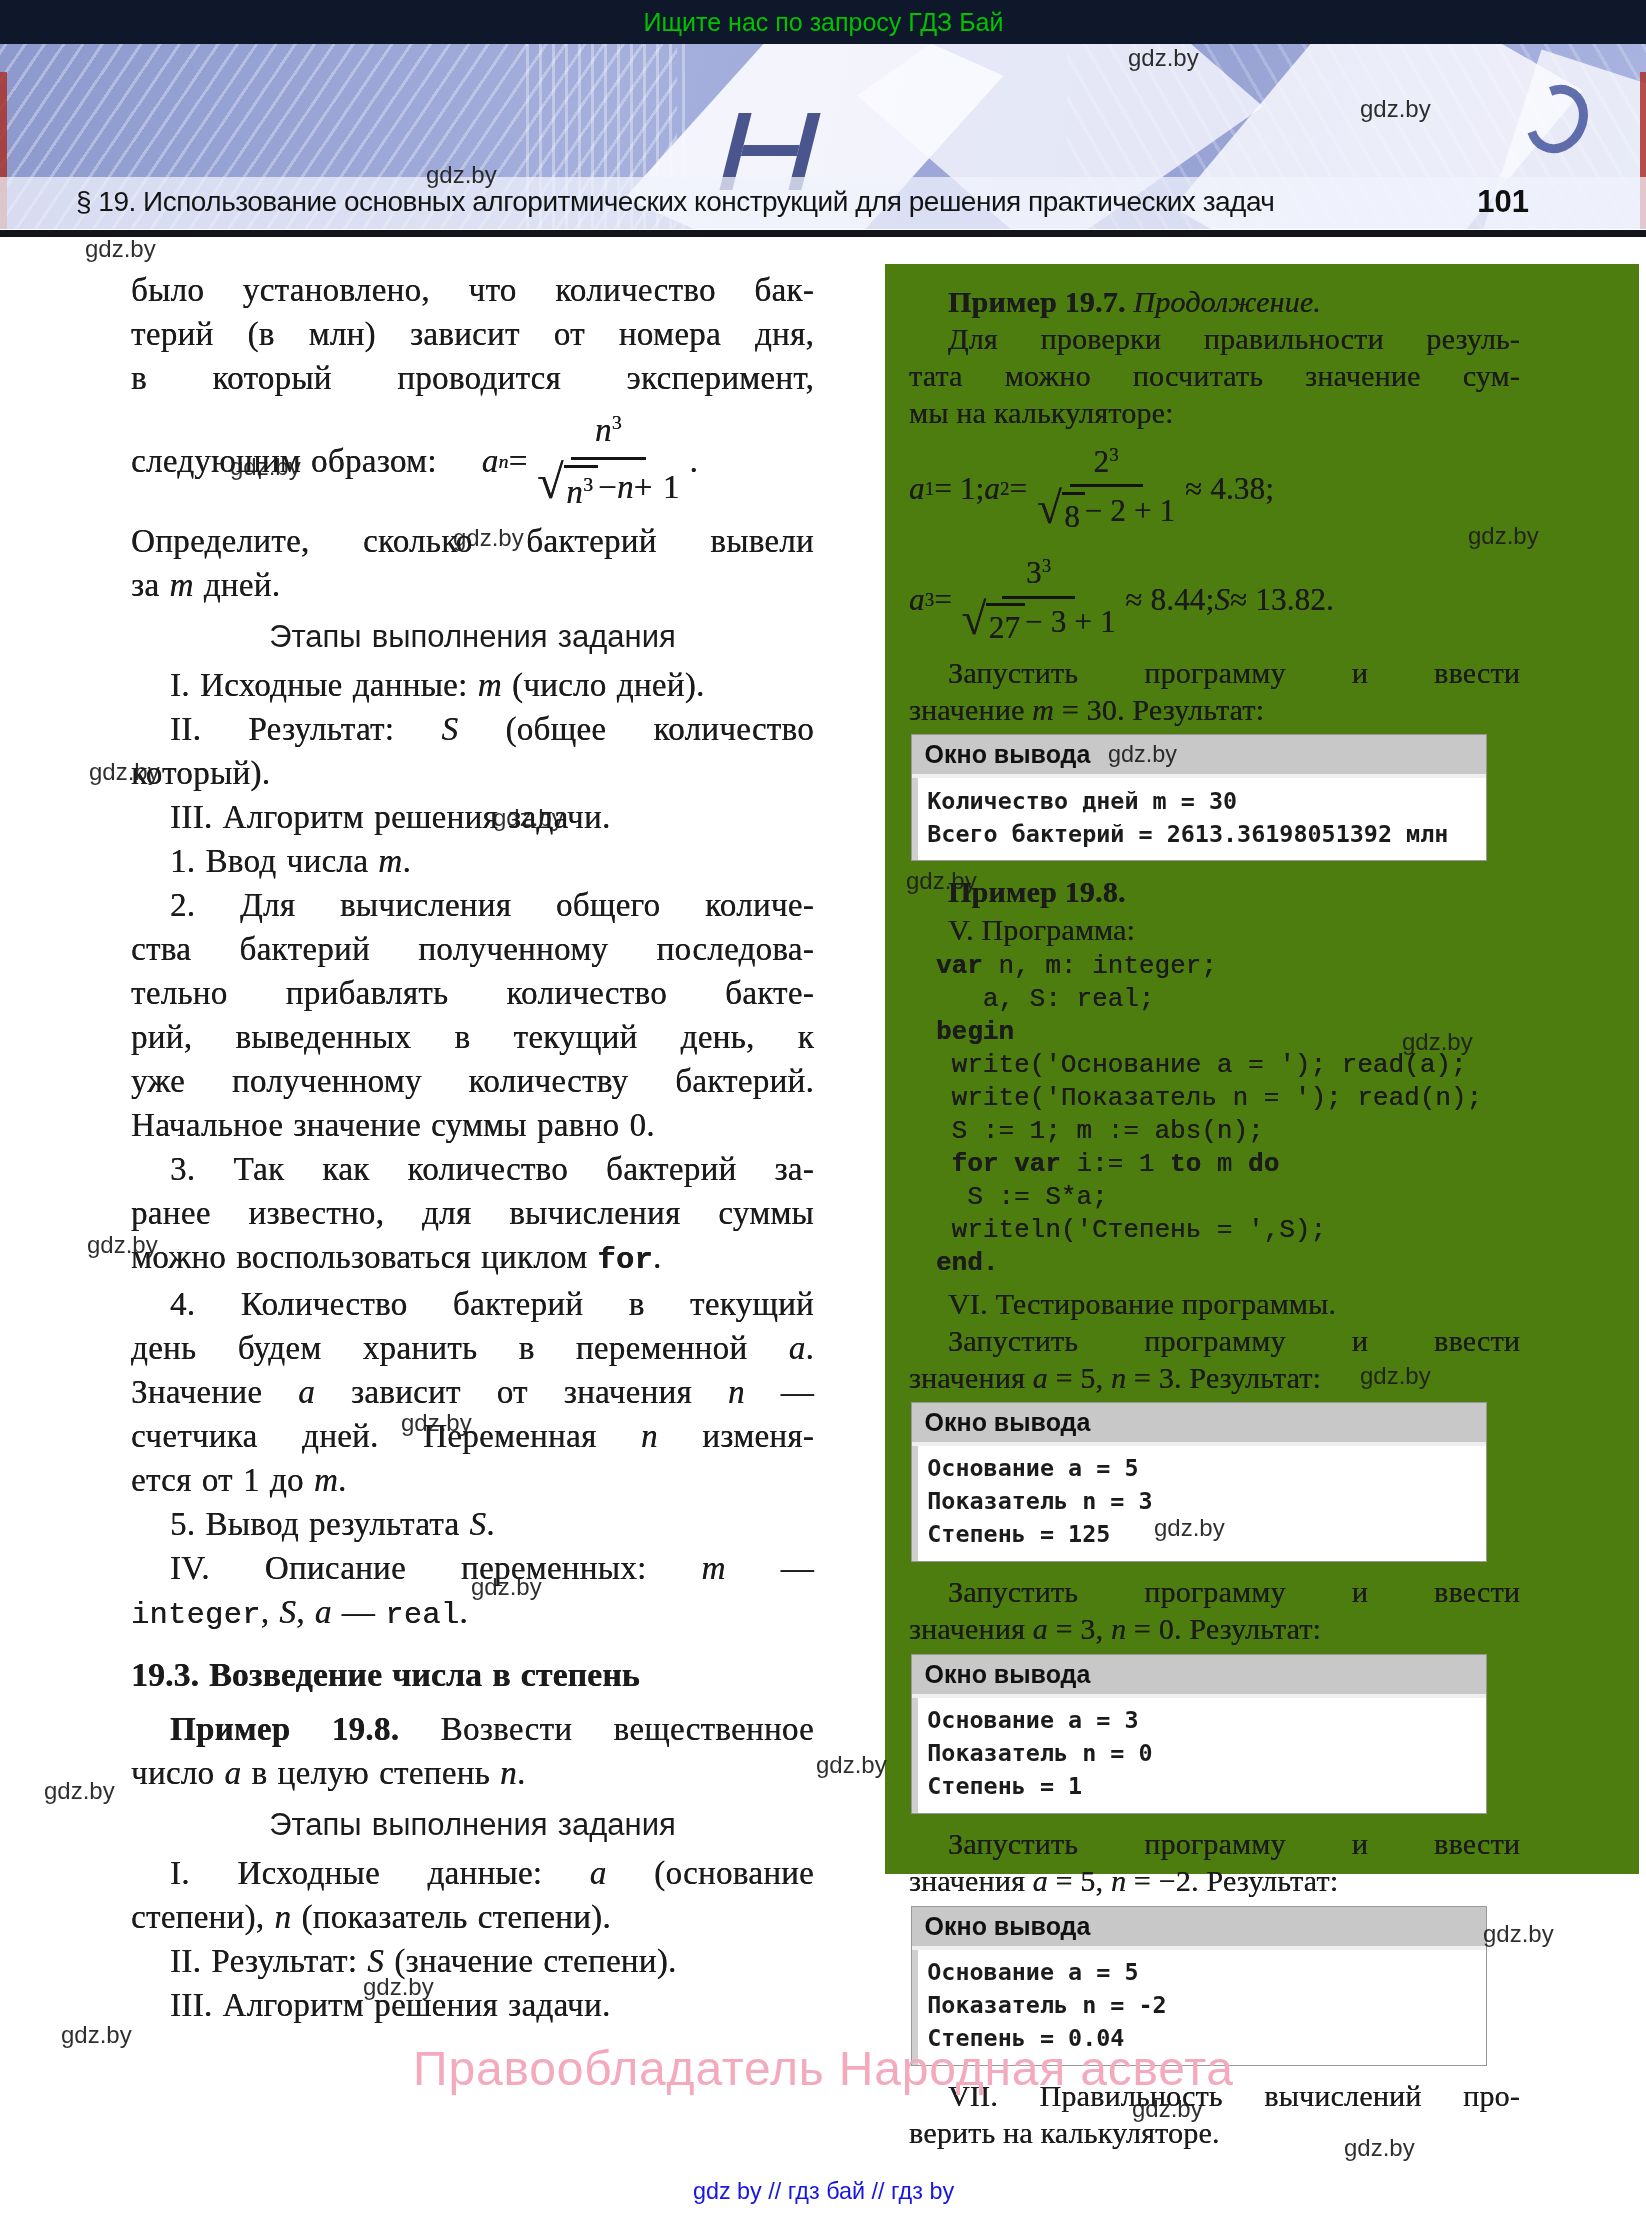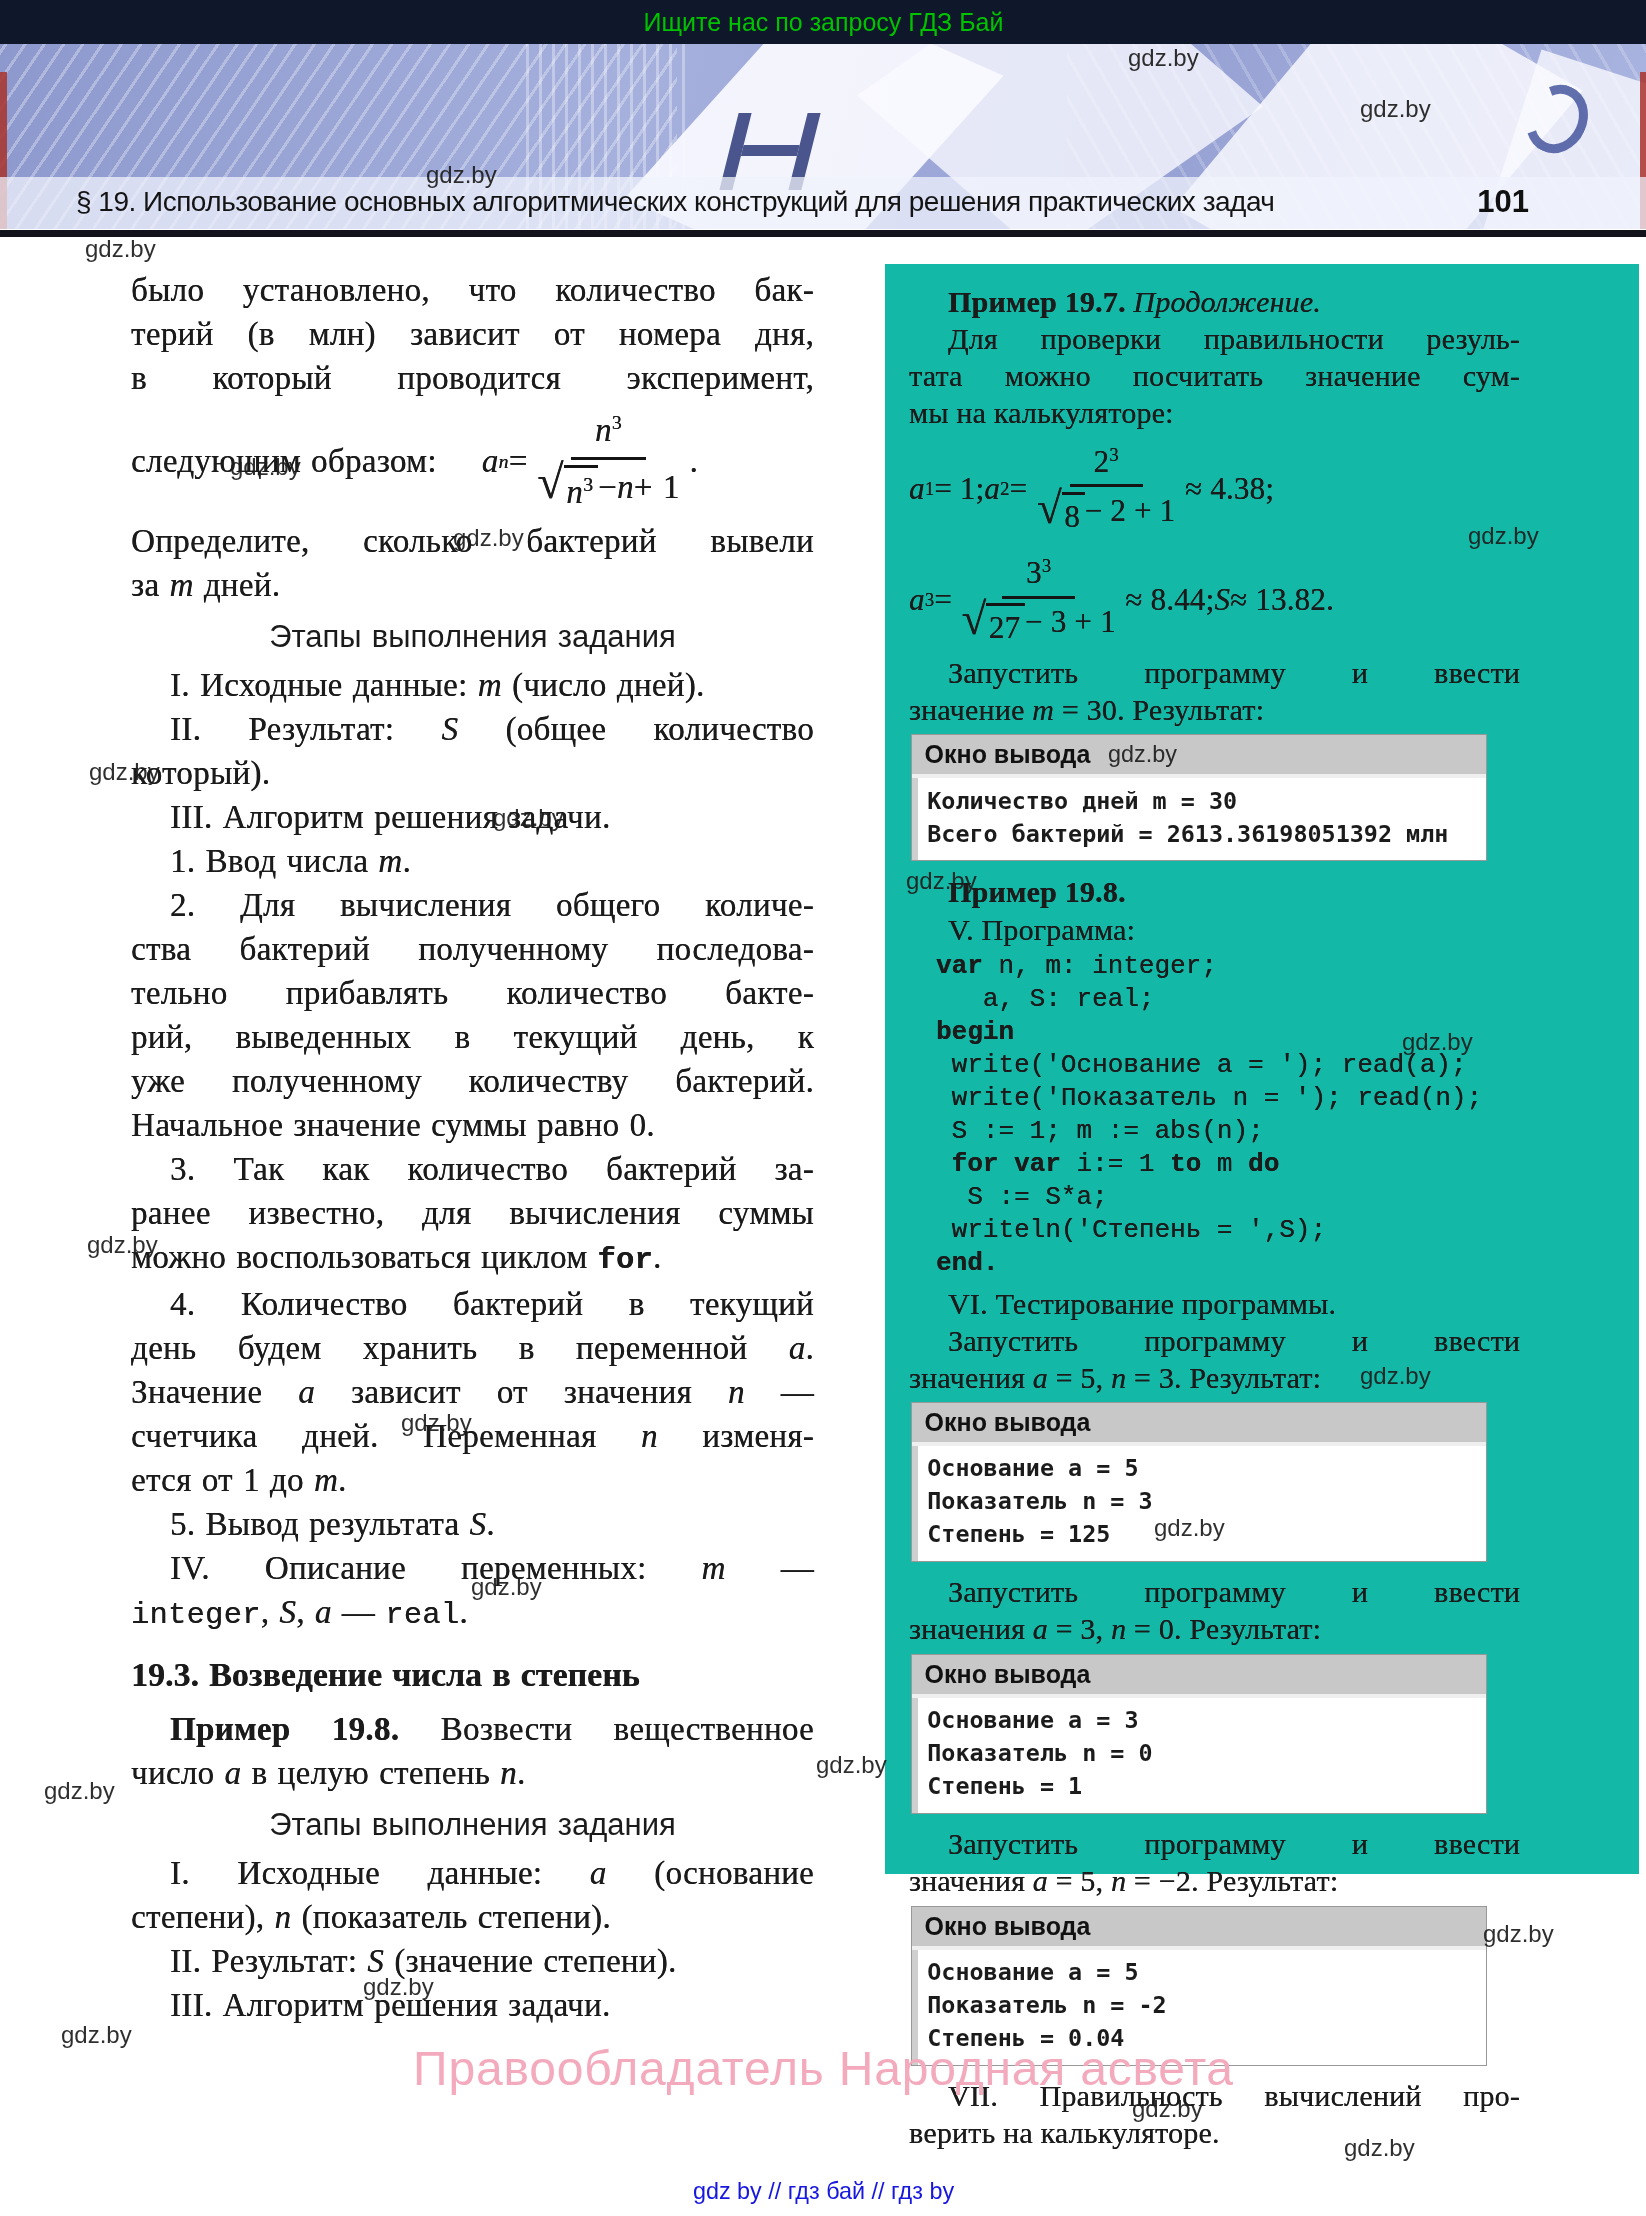--- a/index.html
+++ b/index.html
@@ -36,21 +36,21 @@
   .bstrip{position:absolute;left:0;right:0;bottom:0;height:52px;background:rgba(240,243,252,.74);}
   .hrow{position:absolute;left:0;right:0;bottom:4.8px;height:45px;display:flex;align-items:center;
     padding:0 118px 0 76px;box-sizing:border-box;justify-content:space-between;}
   .htitle{font:400 28px/32px "Liberation Sans",sans-serif;letter-spacing:-0.5px;color:#141414;white-space:nowrap;}
   .hpage{font:700 31px "Liberation Sans",sans-serif;color:#101010;margin-left:19.3px;}
   .rule{position:absolute;top:230px;left:0;width:100%;height:7.3px;background:#13131c;}
   
   .leftcol{position:absolute;left:131px;top:268px;width:683px;
     font-size:33px;line-height:44px;letter-spacing:0.3px;word-spacing:1.6px;
     text-shadow:0.3px 0 0 currentColor;}
-  .panel{position:absolute;left:885px;right:8px;top:264px;height:1610px;background:#14b8a6;
+  .panel{position:absolute;left:885px;right:8px;top:264px;height:1610px;background:#4d7c0f;
     box-sizing:border-box;padding:19.3px 119px 16px 24px;
     font-size:30px;line-height:37px;letter-spacing:0.2px;text-shadow:0.2px 0 0 currentColor;}
   .ln{text-align:justify;text-align-last:justify;}
   .ln.ind{text-indent:39px;}
   .ln.end{text-align-last:left;}
   .it{font-style:italic;}
   .bold{font-weight:700;}
   .mono{font-family:"Liberation Mono",monospace;font-size:.92em;}
   .kw{font-weight:700;}
   

